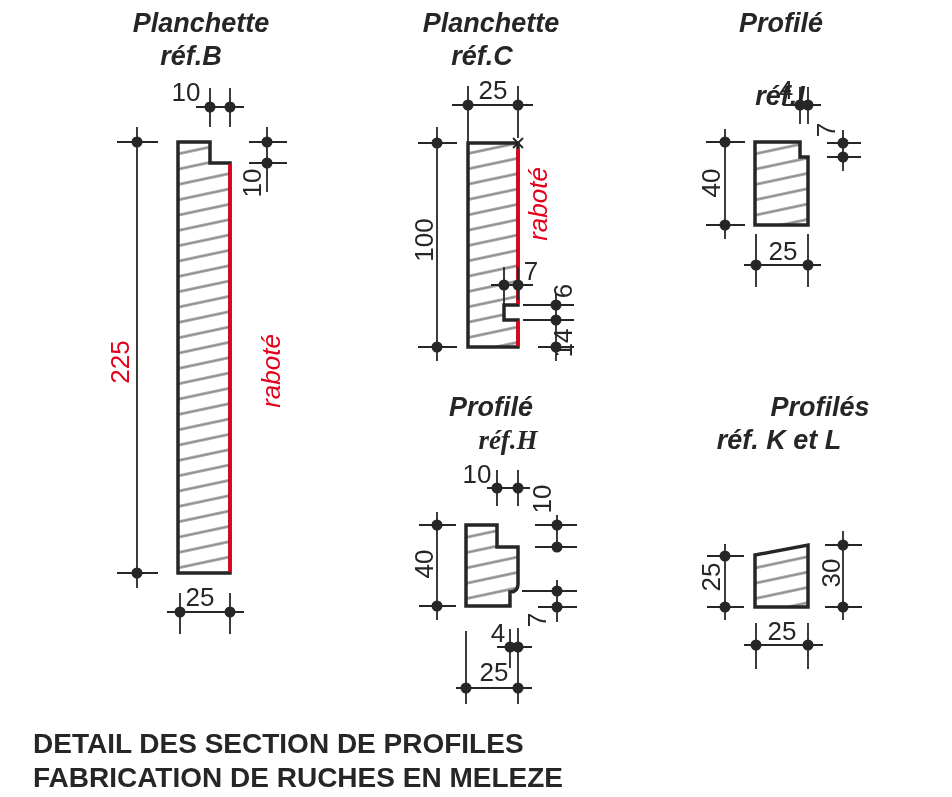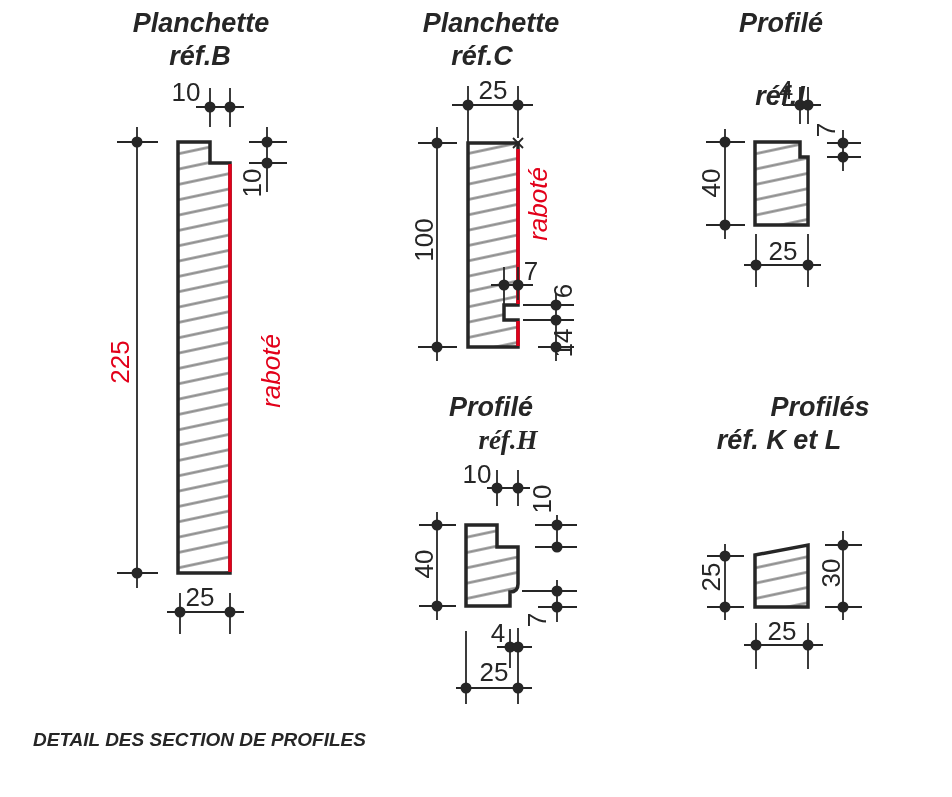--- a/index.html
+++ b/index.html
@@ -21,21 +21,21 @@
     transform:translate(-50%,-50%); white-space:nowrap; line-height:1;
   }
   .lbl.rot { transform:translate(-50%,-50%) rotate(-90deg); }
   .lbl.red { color:var(--red); }
   .lbl.it { font-style:italic; }
   .title {
     position:absolute; font-weight:bold; font-style:italic; font-size:27px;
     color:var(--ink); transform:translateX(-50%); white-space:nowrap; line-height:1;
   }
   .footer-line {
-    position:absolute; font-weight:bold; font-style:italic; font-size:19px;
+    position:absolute; font-weight:bold; font-size:28px;
     color:var(--ink); white-space:nowrap; line-height:1;
   }
 </style>
 </head>
 <body>
 
 <div id="canvas">
 
   <svg class="draw" width="952" height="797" viewBox="0 0 952 797">
     <defs>
@@ -192,21 +192,21 @@
           <circle class="dot" cx="725" cy="607" r="5.5"></circle>
         <circle class="dot" cx="843" cy="545" r="5.5"></circle>
           <circle class="dot" cx="843" cy="607" r="5.5"></circle>
         <circle class="dot" cx="756" cy="645" r="5.5"></circle>
           <circle class="dot" cx="808" cy="645" r="5.5"></circle>
       </g>
     </g>
   </svg>
 
   <div class="title" style="left:201px; top:10px;">Planchette</div>
-  <div class="title" style="left:200px; top:43px;">réf.B</div>
+  <div class="title" style="left:191px; top:43px;">réf.B</div>
   <div class="lbl" style="left:186px; top:92px;">10</div>
   <div class="lbl rot" style="left:252px; top:183px;">10</div>
   <div class="lbl rot red" style="left:120px; top:362px;">225</div>
   <div class="lbl rot red it" style="left:271px; top:371px;">raboté</div>
   <div class="lbl" style="left:200px; top:597px;">25</div>
 
   <div class="title" style="left:491px; top:10px;">Planchette</div>
   <div class="title" style="left:482px; top:43px;">réf.C</div>
   <div class="lbl" style="left:493px; top:90px;">25</div>
   <div class="lbl rot" style="left:424px; top:240px;">100</div>
@@ -231,14 +231,15 @@
   <div class="lbl" style="left:498px; top:633px;">4</div>
   <div class="lbl" style="left:494px; top:672px;">25</div>
 
   <div class="title" style="left:779px; top:394px;margin-left:41px;">Profilés</div>
   <div class="title" style="left:779px; top:427px;">réf. K et L</div>
   <div class="lbl rot" style="left:711px; top:577px;">25</div>
   <div class="lbl rot" style="left:831px; top:573px;">30</div>
   <div class="lbl" style="left:782px; top:631px;">25</div>
 
   <div class="footer-line" style="left:33px; top:730px;">DETAIL DES SECTION DE PROFILES</div>
+  <div class="footer-line" style="left:33px; top:764px;">FABRICATION DE RUCHES EN MELEZE</div>
 
 </div>
 
 </body></html>

